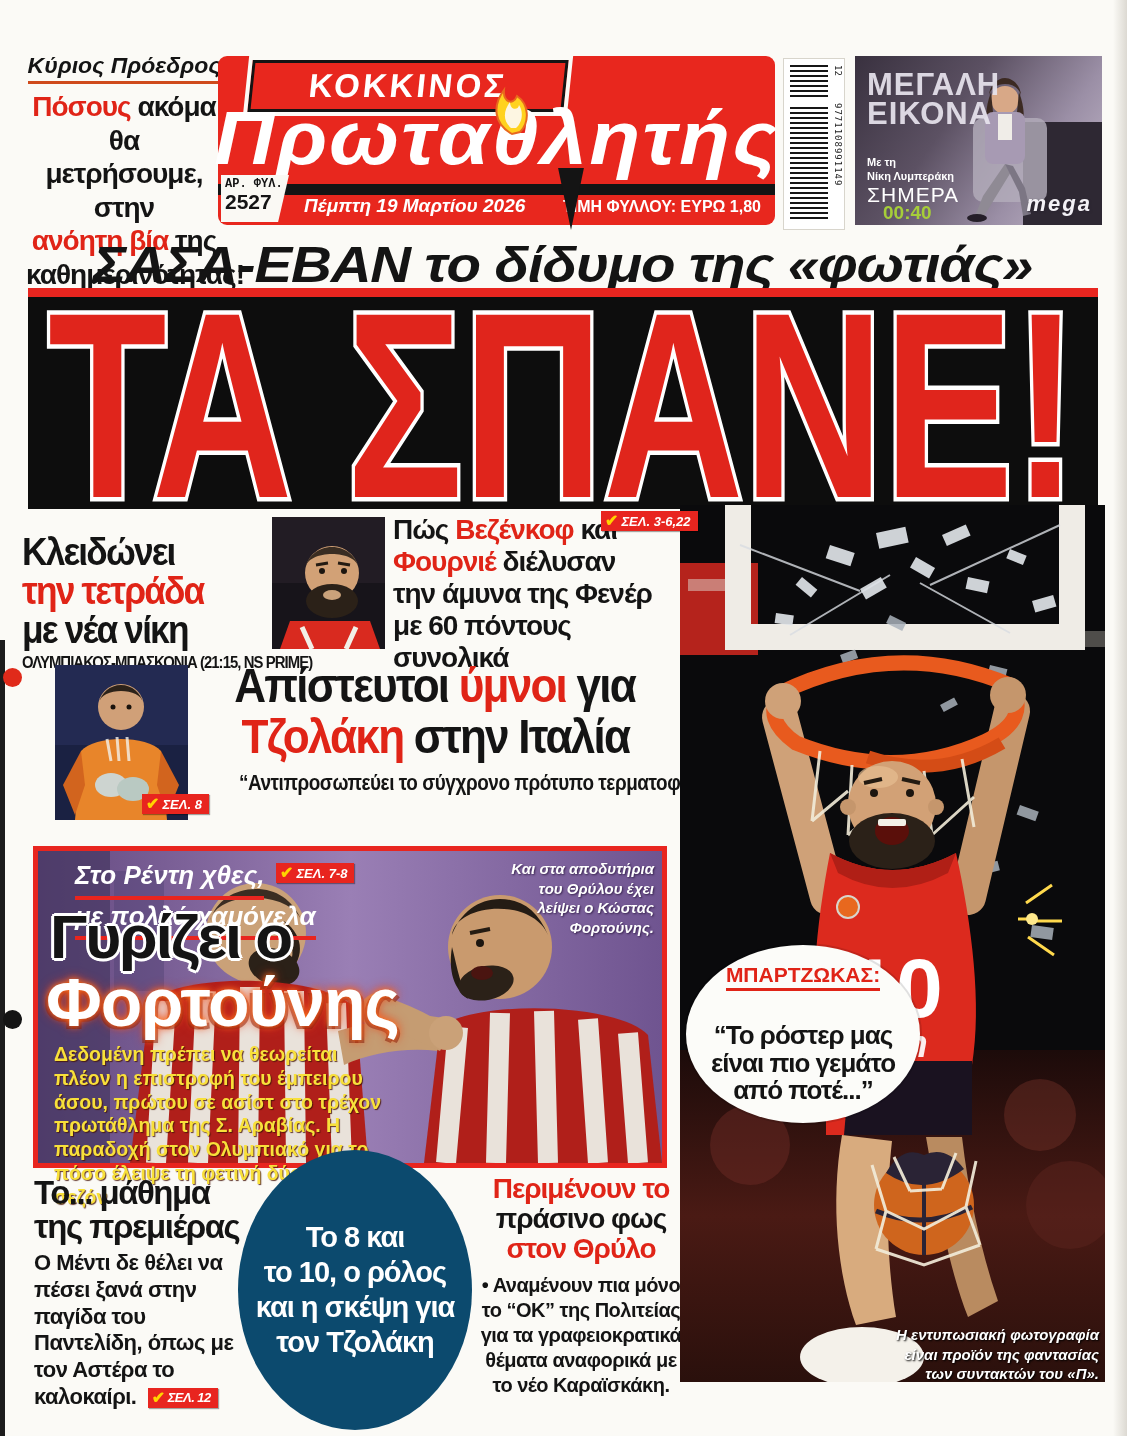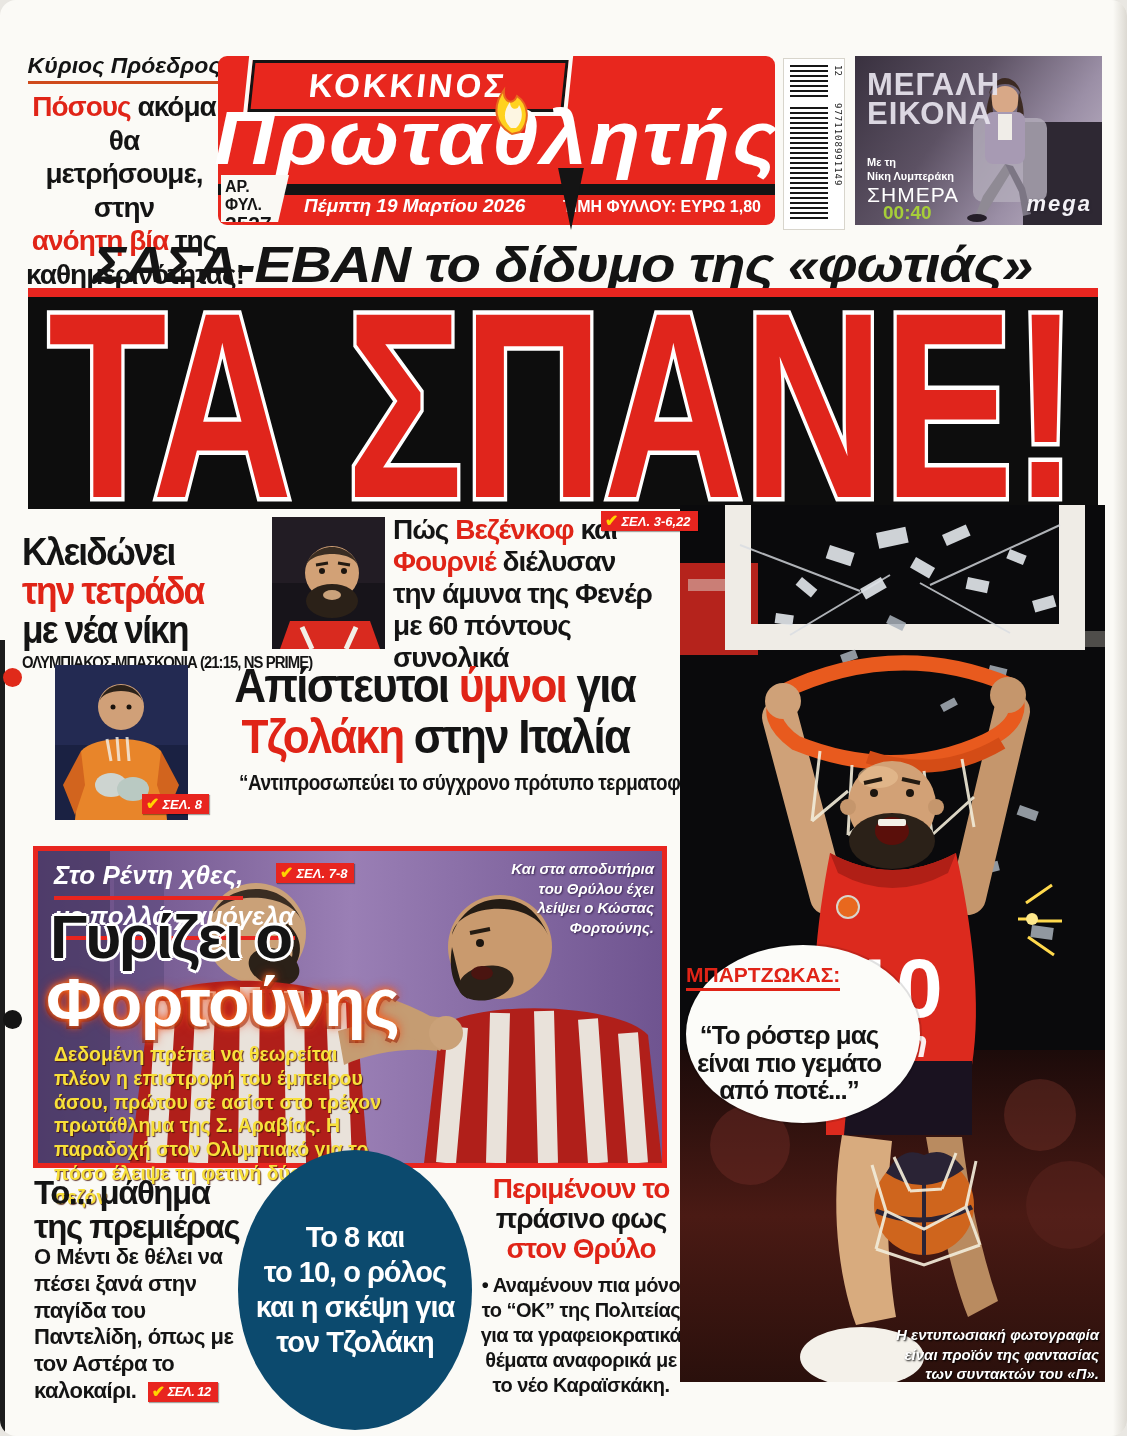--- a/index.html
+++ b/index.html
@@ -1,19 +1,19 @@
 <!DOCTYPE html>
 <html><head>
 <meta charset="utf-8">
 <style>
   html,body{margin:0;padding:0;background:#e9e7e2;}
   #page{
     position:relative; width:1127px; height:1436px; margin:0 auto;
     background:#fbfaf6; overflow:hidden;
-    font-family:"Liberation Sans", sans-serif; color:#141414;border-radius:16px;
+    font-family:"Liberation Sans", sans-serif; color:#141414;
   }
   .abs{position:absolute;}
   .nowrap{white-space:nowrap;}
   .cond{display:inline-block; transform:scaleX(.9); transform-origin:center; white-space:nowrap;}
   .condL{display:inline-block; transform:scaleX(.93); transform-origin:left; white-space:nowrap;}
   .red{color:#e02417;}
   .blk{color:#141414;}
 
   
   .kicker{left:26px; top:52px; width:196px; text-align:center;}
@@ -27,21 +27,21 @@
     border:3px solid #141414; outline:4px solid #fbfaf6; transform:skewX(-6deg);
     display:flex; align-items:center; justify-content:center;}
   .kok-box span{color:#fff; font-weight:bold; font-size:33px; letter-spacing:3px;}
   .mast-title{left:0; top:44px; width:100%; text-align:center; color:#fff;
     font-size:76px; font-weight:bold; font-style:italic; line-height:1; z-index:2;}
   .mast-bar{left:0; right:0; top:128px; height:11px; background:#141414;}
   .spike{left:336px; top:112px; width:34px; height:62px; background:#141414;
     clip-path:polygon(12% 0,88% 0,50% 100%); z-index:3;}
   .issue-box{left:3px; top:119px; width:68px; height:47px; background:#faf9f4;
     clip-path:polygon(0 0,100% 0,84% 100%,0 100%); z-index:4; padding:3px 4px; box-sizing:border-box;}
-  .issue-label{font-size:16px; font-weight:bold; line-height:1.1;}
+  .issue-label{font-size:12px; font-weight:bold; line-height:1.1;font-family:Liberation Mono, monospace;}
   .issue-num{font-size:21px; font-weight:bold; line-height:1.05;}
   .mast-date{left:86px; top:139px; color:#fff; font-size:19px; font-weight:bold; font-style:italic;}
   .mast-price{right:14px; top:142px; color:#fff; font-size:16px; font-weight:bold;}
 
   
   .barcode{left:783px; top:58px; width:62px; height:172px; background:#fff; border:1px solid #d8d5cc; box-sizing:border-box;}
   .bars{position:absolute; left:6px; width:38px;
     background:repeating-linear-gradient(to bottom,#161616 0 2px,#fff 2px 5px);}
   .bc-num{position:absolute; right:1px; top:44px; font-family:"DejaVu Sans Mono",monospace;
     font-size:9px; writing-mode:vertical-rl; letter-spacing:1px; color:#222;}
@@ -79,45 +79,45 @@
   
   .p-gk{left:55px; top:665px; width:133px; height:155px; overflow:hidden; background:#1a2142;}
   .tzo{left:198px; top:660px; width:474px; text-align:center;}
   .tzo-line{font-size:49px; font-weight:bold; line-height:1.04; letter-spacing:-2px;}
   .tzo-quote{margin-top:8px; font-size:22px; font-weight:bold; letter-spacing:-0.5px;}
 
   
   .p-fort{left:33px; top:846px; width:624px; height:312px; border:5px solid #e8251f; box-sizing:content-box;
     background:linear-gradient(100deg,#6f5490 0%,#9a7fb5 55%,#7a5e97 100%); overflow:visible;}
   .fort-kick{left:16px; top:8px; color:#fff; font-size:26px; font-weight:bold; font-style:italic; line-height:1.25;}
-  .fort-kick span{display:table; border-bottom:4px solid #e8251f; padding-bottom:4px;}
+  .fort-kick span{display:table; border-bottom:4px solid #e8251f; padding-bottom:4px;margin-left:21px;}
   .fort-cap{right:8px; top:8px; width:150px; text-align:right; color:#fff; font-size:15px;
     font-weight:bold; font-style:italic; line-height:1.3; text-shadow:1px 1px 2px rgba(40,20,60,.8);}
   .fort-h1{left:12px; top:50px; font-size:62px; font-weight:bold; letter-spacing:-2px; color:#141414;
     text-shadow:3px 0 0 #fff,-3px 0 0 #fff,0 3px 0 #fff,0 -3px 0 #fff,2px 2px 0 #fff,-2px -2px 0 #fff,2px -2px 0 #fff,-2px 2px 0 #fff;}
   .fort-h2{left:8px; top:112px; font-size:68px; font-weight:bold; letter-spacing:-1px; color:#fff;
     text-shadow:0 0 6px #ff7a1e,0 0 12px #e8381f,3px 3px 0 rgba(110,20,10,.55),-3px 3px 0 rgba(110,20,10,.55);}
   .fort-body{left:16px; top:192px; width:338px; color:#f8e03a; font-size:19.5px; font-weight:bold;
     line-height:1.22; text-shadow:1px 1px 1px rgba(70,20,8,.85);}
 
   
   .prem{left:34px; top:1176px; width:218px;}
   .prem-h{font-size:33px; font-weight:bold; line-height:1.03; letter-spacing:-1.5px;}
-  .prem-body{font-size:22px; font-weight:bold; line-height:1.22; letter-spacing:-0.5px;}
+  .prem-body{margin-top:6px; font-size:22px; font-weight:bold; line-height:1.22; letter-spacing:-0.5px;}
   .circle{left:238px; top:1150px; width:234px; height:280px; background:#0c4a6e; border-radius:50%;
     display:flex; flex-direction:column; align-items:center; justify-content:center; text-align:center; z-index:6;}
   .circle div{color:#fff; font-size:29px; font-weight:bold; line-height:1.2; letter-spacing:-1px;}
   .green{left:478px; top:1174px; width:206px; text-align:center;}
   .green-line{font-size:28px; font-weight:bold; line-height:1.08; letter-spacing:-1px;}
   .green-body{margin-top:8px; font-size:20px; font-weight:bold; line-height:1.25; letter-spacing:-0.5px;}
 
   
   .p-main{left:680px; top:505px; width:425px; height:877px; background:#0a0a0c; overflow:hidden;}
   .bubble{left:6px; top:440px; width:234px; height:178px; background:#fcfcf9; border-radius:50%;
-    display:flex; flex-direction:column; align-items:flex-start; justify-content:center; text-align:center;
+    display:flex; flex-direction:column; align-items:center; justify-content:center; text-align:center;
     box-shadow:0 0 0 2px rgba(0,0,0,.12); z-index:5;gap:27px;}
   .bub-name{color:#e02417; font-size:21px; font-weight:bold; border-bottom:3px solid #e02417; padding-bottom:1px; margin-bottom:4px;}
   .bub-quote{width:206px; color:#141414; font-size:26px; font-weight:bold; line-height:1.06; letter-spacing:-1px;}
   .credit{right:6px; top:820px; width:214px; text-align:right; color:#fff; font-size:15px;
     font-style:italic; font-weight:bold; line-height:1.3; text-shadow:1px 1px 2px #000; z-index:5;}
 
   
   .mark{border-radius:50%; width:19px; height:19px;}
   .edge-strip{left:0; top:640px; width:5px; height:796px; background:#1c1c1c;}
   .edge-r{right:0; top:0; width:14px; height:100%;

